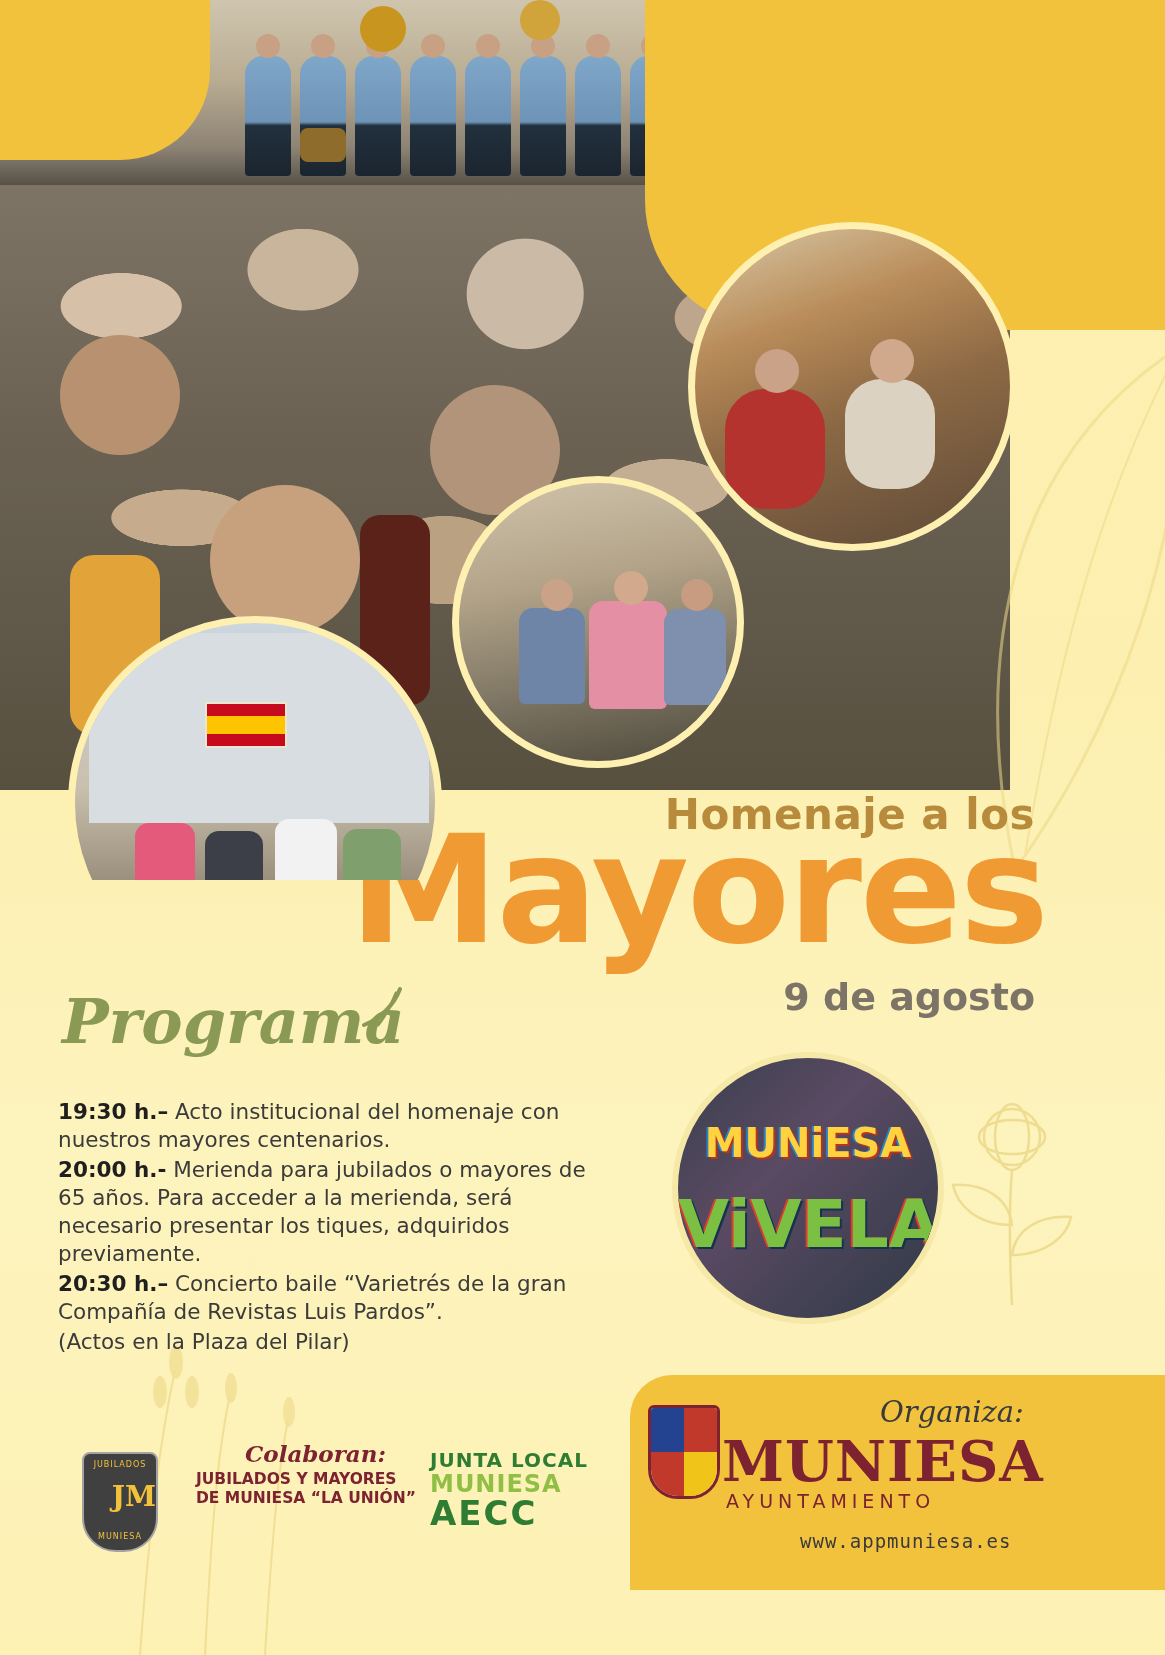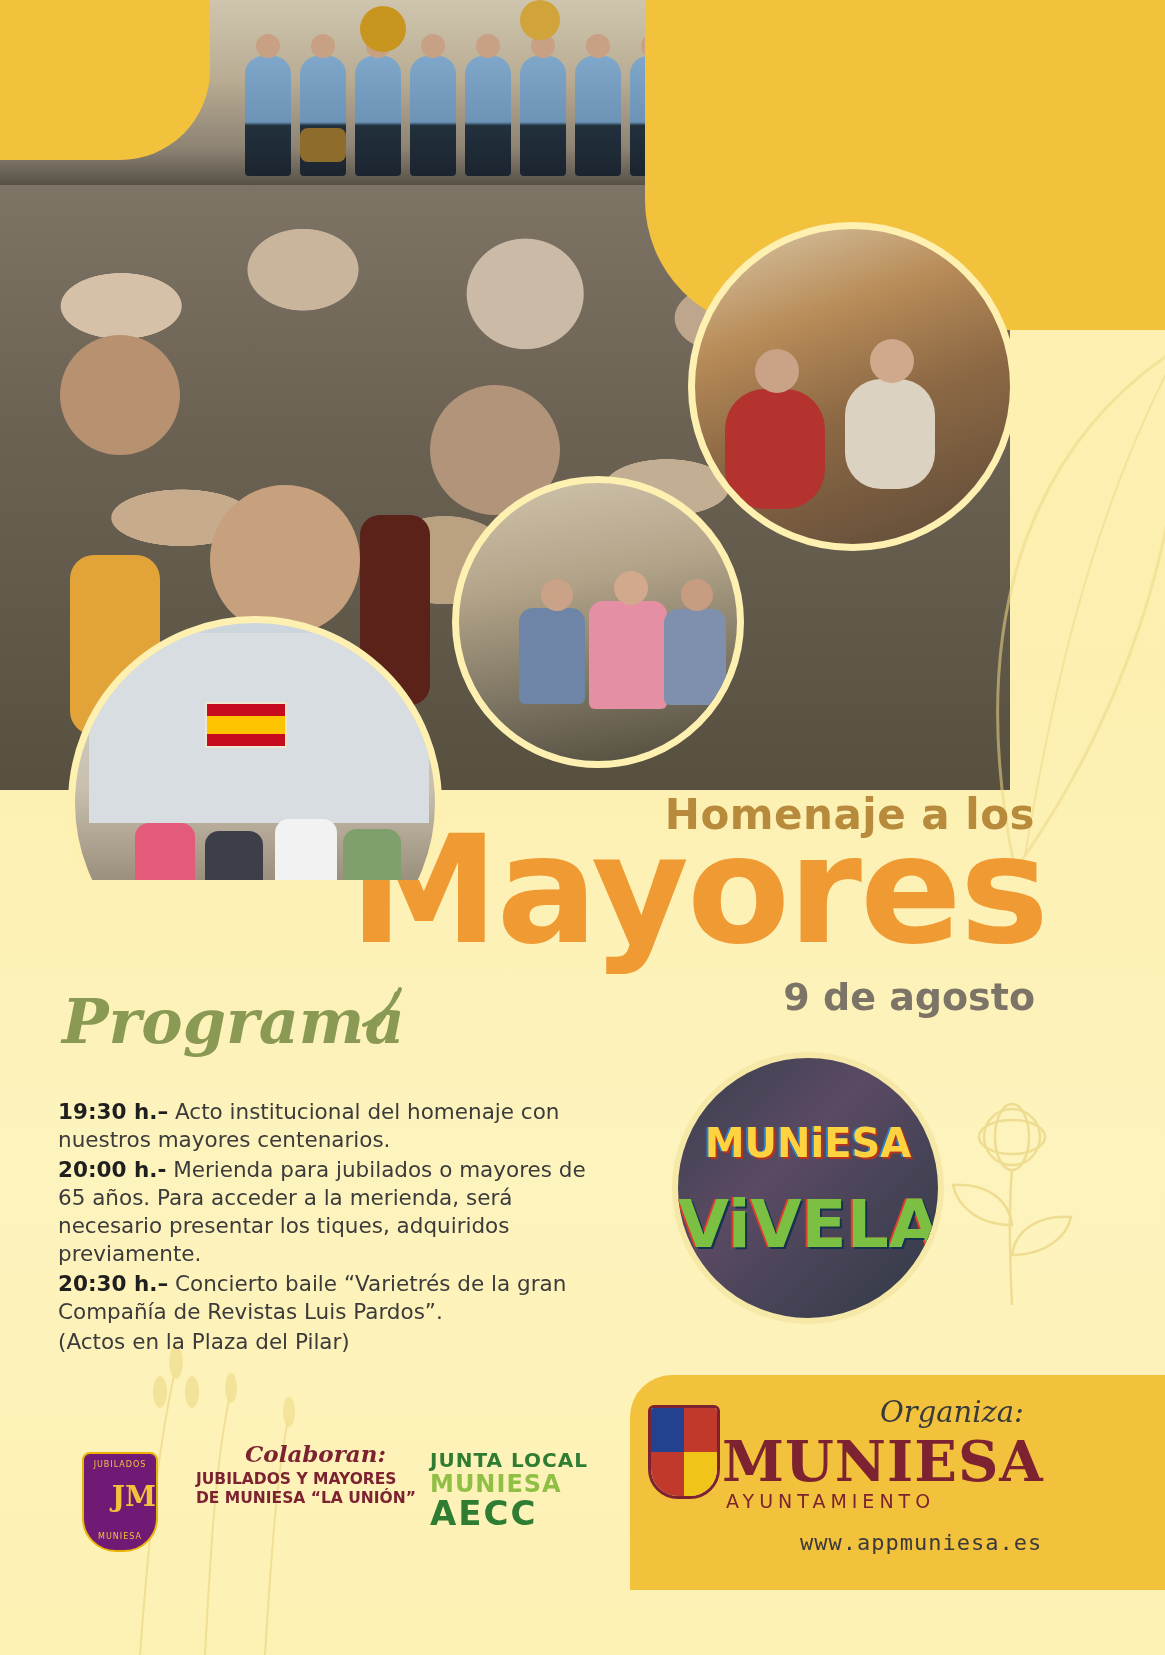--- a/index.html
+++ b/index.html
@@ -149,38 +149,38 @@
     position:absolute;left:722px;top:1428px;
     font-family:"DejaVu Serif",serif;font-weight:700;font-size:56px;
     color:#7c2230;letter-spacing:1px;
   }
   .ayto-word{
     position:absolute;left:726px;top:1490px;
     font-family:"DejaVu Sans",sans-serif;font-size:19px;letter-spacing:5px;color:#7c2230;
   }
   .web-url{
     position:absolute;left:800px;top:1530px;
-    font-family:"DejaVu Sans Mono",monospace;font-size:22px;color:#3a3a3a;letter-spacing:1px;
+    font-family:"DejaVu Sans Mono",monospace;font-size:19px;color:#3a3a3a;letter-spacing:1px;
   }
   .shield{
     position:absolute;left:648px;top:1405px;width:66px;height:88px;
     background:#e8e2d2;border:3px solid #7c2230;border-radius:6px 6px 30px 30px;
     overflow:hidden;
   }
   .shield .q1{position:absolute;left:0;top:0;width:50%;height:50%;background:#23428f;}
   .shield .q2{position:absolute;right:0;top:0;width:50%;height:50%;background:#c0392b;}
   .shield .q3{position:absolute;left:0;bottom:0;width:50%;height:50%;background:#c0392b;}
   .shield .q4{position:absolute;right:0;bottom:0;width:50%;height:50%;background:#f0c419;}
   .colaboran{
     position:absolute;left:245px;top:1440px;
     font-family:"DejaVu Serif",serif;font-style:italic;font-weight:700;font-size:23px;color:#7c2230;
   }
   .jm-logo{
     position:absolute;left:82px;top:1452px;width:72px;height:96px;
-    background:#701a75;border-radius:8px 8px 34px 34px;border:2px solid #eab308;
+    background:#404040;border-radius:8px 8px 34px 34px;border:2px solid #a3a3a3;
   }
   .jm-logo .top{
     position:absolute;left:0;right:0;top:6px;text-align:center;
     font-family:"DejaVu Sans",sans-serif;font-size:8px;color:#f3c23c;letter-spacing:1px;
   }
   .jm-logo .mid{
     position:absolute;left:0;right:0;top:26px;text-align:right;
     font-family:"DejaVu Serif",serif;font-weight:700;font-size:28px;color:#f3c23c;
   }
   .jm-logo .bot{

